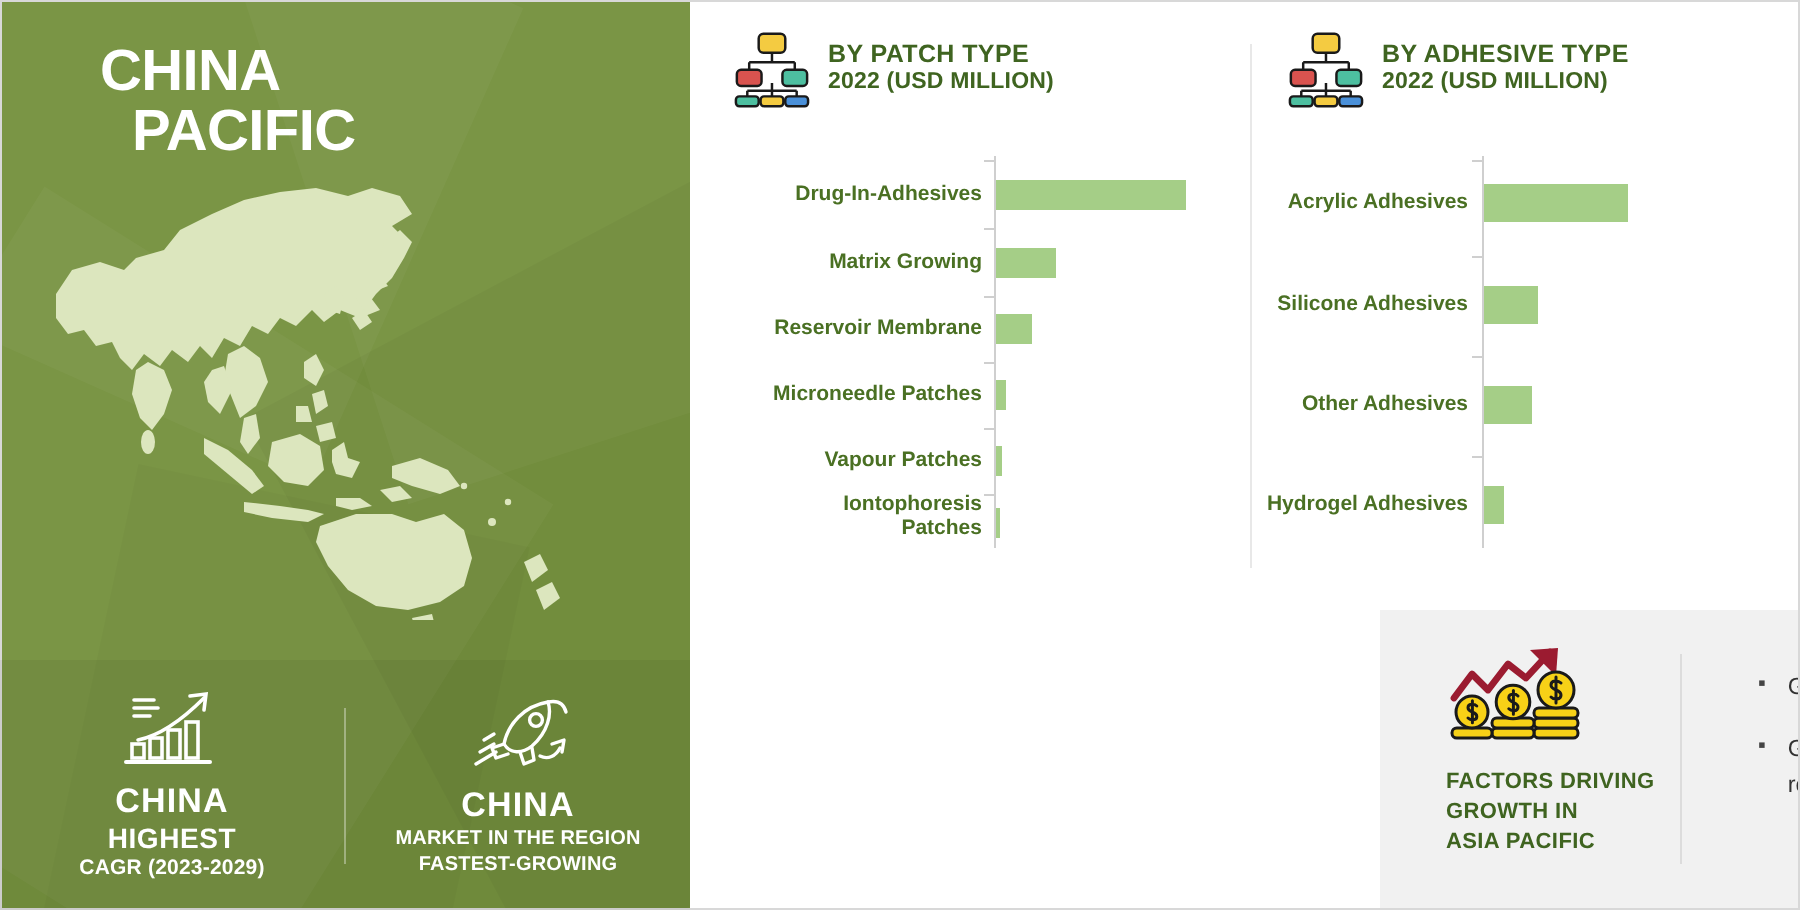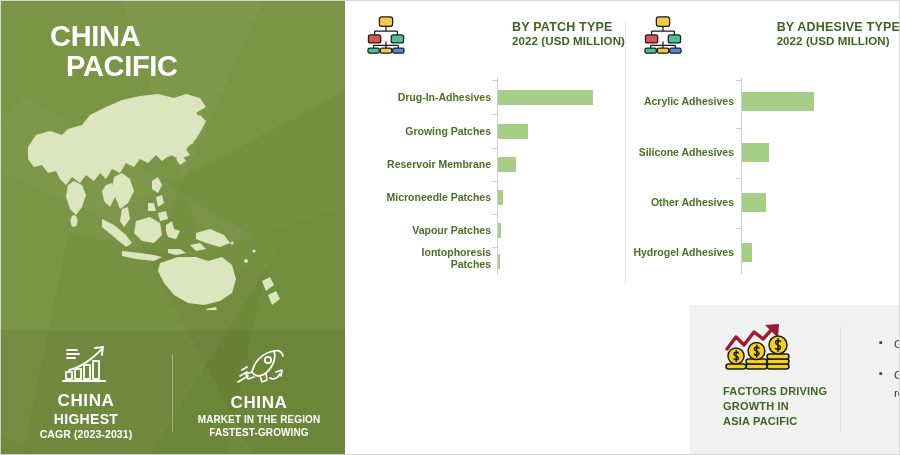--- a/index.html
+++ b/index.html
@@ -37,21 +37,21 @@
 
   
   .right-area{position:absolute;left:345px;top:0;width:555px;height:455px;background:#fff;}
   .charts-zone{position:absolute;left:0;top:0;width:555px;height:305px;background:#fff;}
   .mid-div{position:absolute;left:280px;top:22px;width:1px;height:262px;background:#e8e8e8;}
 
   .chart-block{position:absolute;top:0;height:305px;}
   .chart-a{left:0;width:280px;}
   .chart-b{left:281px;width:274px;}
 
-  .chart-head{display:flex;align-items:center;gap:9px;padding:14px 0 0 22px;justify-content:space-between;}
+  .chart-head{display:flex;align-items:center;gap:9px;padding:14px 0 0 22px;}
   .chart-head.b{padding-left:18px;}
   .hier-icon{width:38px;height:40px;flex:0 0 38px;}
   .chart-titles{line-height:1.2;}
   .chart-t1{color:#3F6420;font-size:12.5px;font-weight:bold;letter-spacing:0.2px;}
   .chart-t2{color:#3F6420;font-size:11.5px;font-weight:bold;letter-spacing:0.1px;}
 
   .plot{position:absolute;left:0;top:72px;width:100%;height:215px;}
   .axis{position:absolute;top:6px;width:1px;background:#cfcfcf;}
   .rows{position:absolute;top:0;left:0;width:100%;height:100%;}
   .row{position:absolute;display:flex;align-items:center;}
@@ -164,21 +164,21 @@
               <rect x="27" y="21" width="6" height="14"></rect>
               <rect x="36" y="17" width="6" height="18"></rect>
               <line x1="6" y1="37" x2="48" y2="37" stroke-width="2"></line>
               <path d="M12,26 C22,24 34,16 45,5"></path>
               <path d="M38,4 L46,3 L45,11"></path>
             </g>
           </svg>
         </div>
         <div class="stat-big">CHINA</div>
         <div class="stat-mid">HIGHEST</div>
-        <div class="stat-small">CAGR (2023-2031)</div>
+        <div class="stat-small">CAGR (2023-2029)</div>
       </div>
 
       <div class="stat-sep"></div>
 
       <div class="stat">
         <div class="stat-icon">
           <svg width="58" height="42" viewBox="0 0 58 42" xmlns="http://www.w3.org/2000/svg">
             <g stroke="#ffffff" stroke-width="1.7" fill="none" stroke-linecap="round" stroke-linejoin="round">
               <path d="M22,26 C24,16 32,7 44,5 C46,11 44,20 36,27 C31,31 25,31 22,26 Z"></path>
               <circle cx="38" cy="14" r="3.2"></circle>
@@ -234,21 +234,21 @@
           <div class="rows">
 
             <div class="tick" style="left:147px;top:8px;"></div>
             <div class="row" style="top:18px;left:0;width:100%;height:15px;">
               <div class="row-label" style="right:calc(100% - 146px);width:140px;top:1px;">Drug-In-Adhesives</div>
               <div class="bar" style="left:153px;top:0;width:95px;height:15px;"></div>
             </div>
 
             <div class="tick" style="left:147px;top:42px;"></div>
             <div class="row" style="top:52px;left:0;width:100%;height:15px;">
-              <div class="row-label" style="right:calc(100% - 146px);width:140px;top:1px;">Growing Patches</div>
+              <div class="row-label" style="right:calc(100% - 146px);width:140px;top:1px;">Matrix Growing</div>
               <div class="bar" style="left:153px;top:0;width:30px;height:15px;"></div>
             </div>
 
             <div class="tick" style="left:147px;top:76px;"></div>
             <div class="row" style="top:85px;left:0;width:100%;height:15px;">
               <div class="row-label" style="right:calc(100% - 146px);width:140px;top:1px;">Reservoir Membrane</div>
               <div class="bar" style="left:153px;top:0;width:18px;height:15px;"></div>
             </div>
 
             <div class="tick" style="left:147px;top:109px;"></div>

